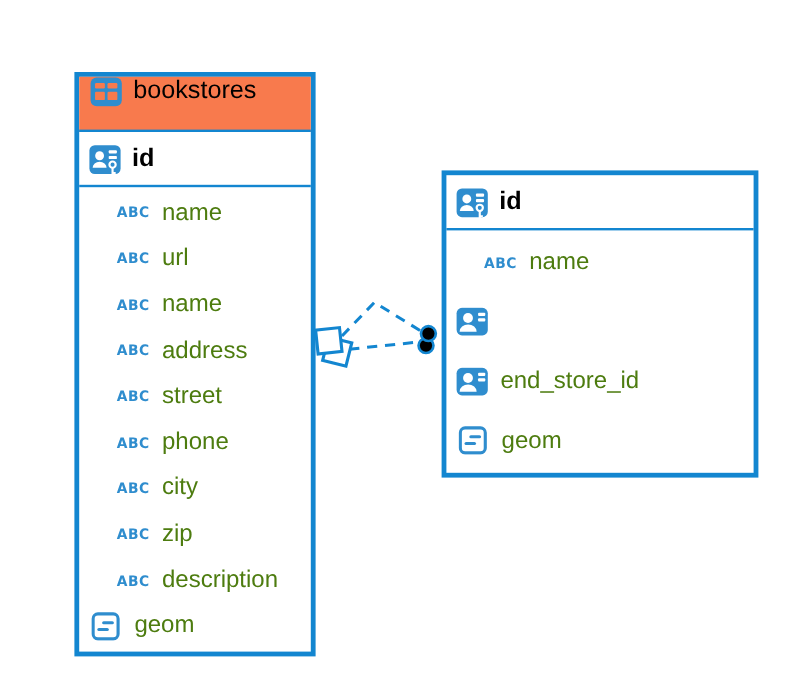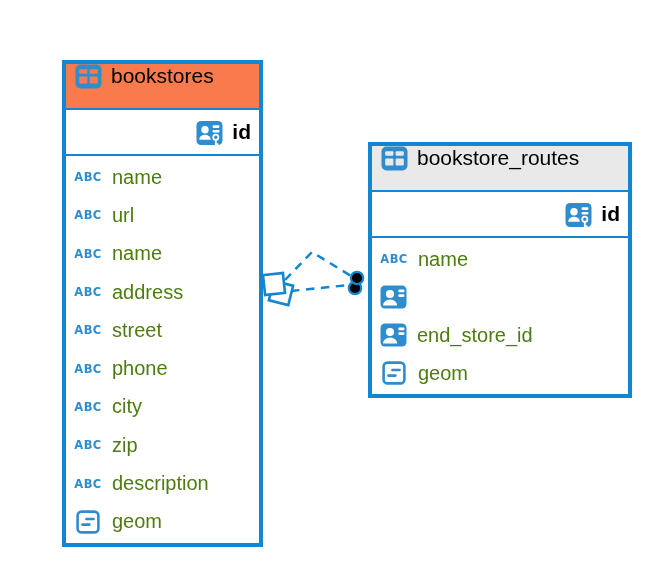--- a/index.html
+++ b/index.html
@@ -19,34 +19,35 @@
   .t1{left:62px;top:60px;width:201px;height:487px;--hdr-bg:#F87A4D;}
   .t2{left:368px;top:142px;width:264px;height:256px;--hdr-bg:#E9E9E9;}
   .hdr{
     height:44px;flex:0 0 44px;display:flex;align-items:flex-start;
     padding:0 9px;gap:9px;background:var(--hdr-bg);
     border-bottom:2px solid var(--blue);
   }
   .hdr-label{font-size:21px;font-weight:500;color:#000;white-space:nowrap;}
   .id-row{
     height:44px;flex:0 0 44px;display:flex;align-items:center;
-    padding:0 8px;gap:9px;border-bottom:2px solid var(--blue);justify-content:flex-end;
+    padding:0 8px;gap:9px;border-bottom:2px solid var(--blue);
   }
   .id-label{font-size:21px;font-weight:700;color:#000;}
   .rows{flex:1;display:flex;flex-direction:column;justify-content:space-around;padding:2px 0;}
   .row{
     display:flex;align-items:center;padding:0 8px;gap:10px;flex:1;
   }
   .col-label{font-size:20px;font-weight:400;color:#4d7c0f;white-space:nowrap;}
   .icon-box{flex:0 0 auto;display:block;}
   .abc{
     flex:0 0 28px;width:28px;text-align:center;
     font-size:11.5px;font-weight:800;letter-spacing:0.4px;
     color:var(--icon-blue);font-family:"DejaVu Sans", sans-serif;
     transform:scaleY(1.05);
+    margin-left:23px;
   }
   .overlay{
     position:absolute;left:0;top:0;width:654px;height:570px;
     pointer-events:none;z-index:5;
   }
   .dash{
     fill:none;stroke:var(--blue);stroke-width:2.5;
     stroke-dasharray:8.5 6.5;
   }
   .marker-square{fill:#ffffff;stroke:var(--blue);stroke-width:2.6;}
@@ -143,26 +144,20 @@
     <div class="row">
       <svg class="icon-box" width="24" height="24" style="margin:0 2px">
           <use href="#sym-geom"></use>
         </svg>
       <span class="col-label">geom</span>
     </div>
   </div>
 </div>
 
 <div class="table-node t2">
-  <div class="hdr">
-    <svg class="icon-box" width="27" height="25">
-        <use href="#sym-table"></use>
-      </svg>
-    <span class="hdr-label">bookstore_routes</span>
-  </div>
   <div class="id-row">
     <svg class="icon-box" width="27" height="30" style="margin-bottom:-5px">
         <use href="#sym-pk"></use>
       </svg>
     <span class="id-label">id</span>
   </div>
   <div class="rows">
     <div class="row">
       <span class="abc">ABC</span>
       <span class="col-label">name</span>

